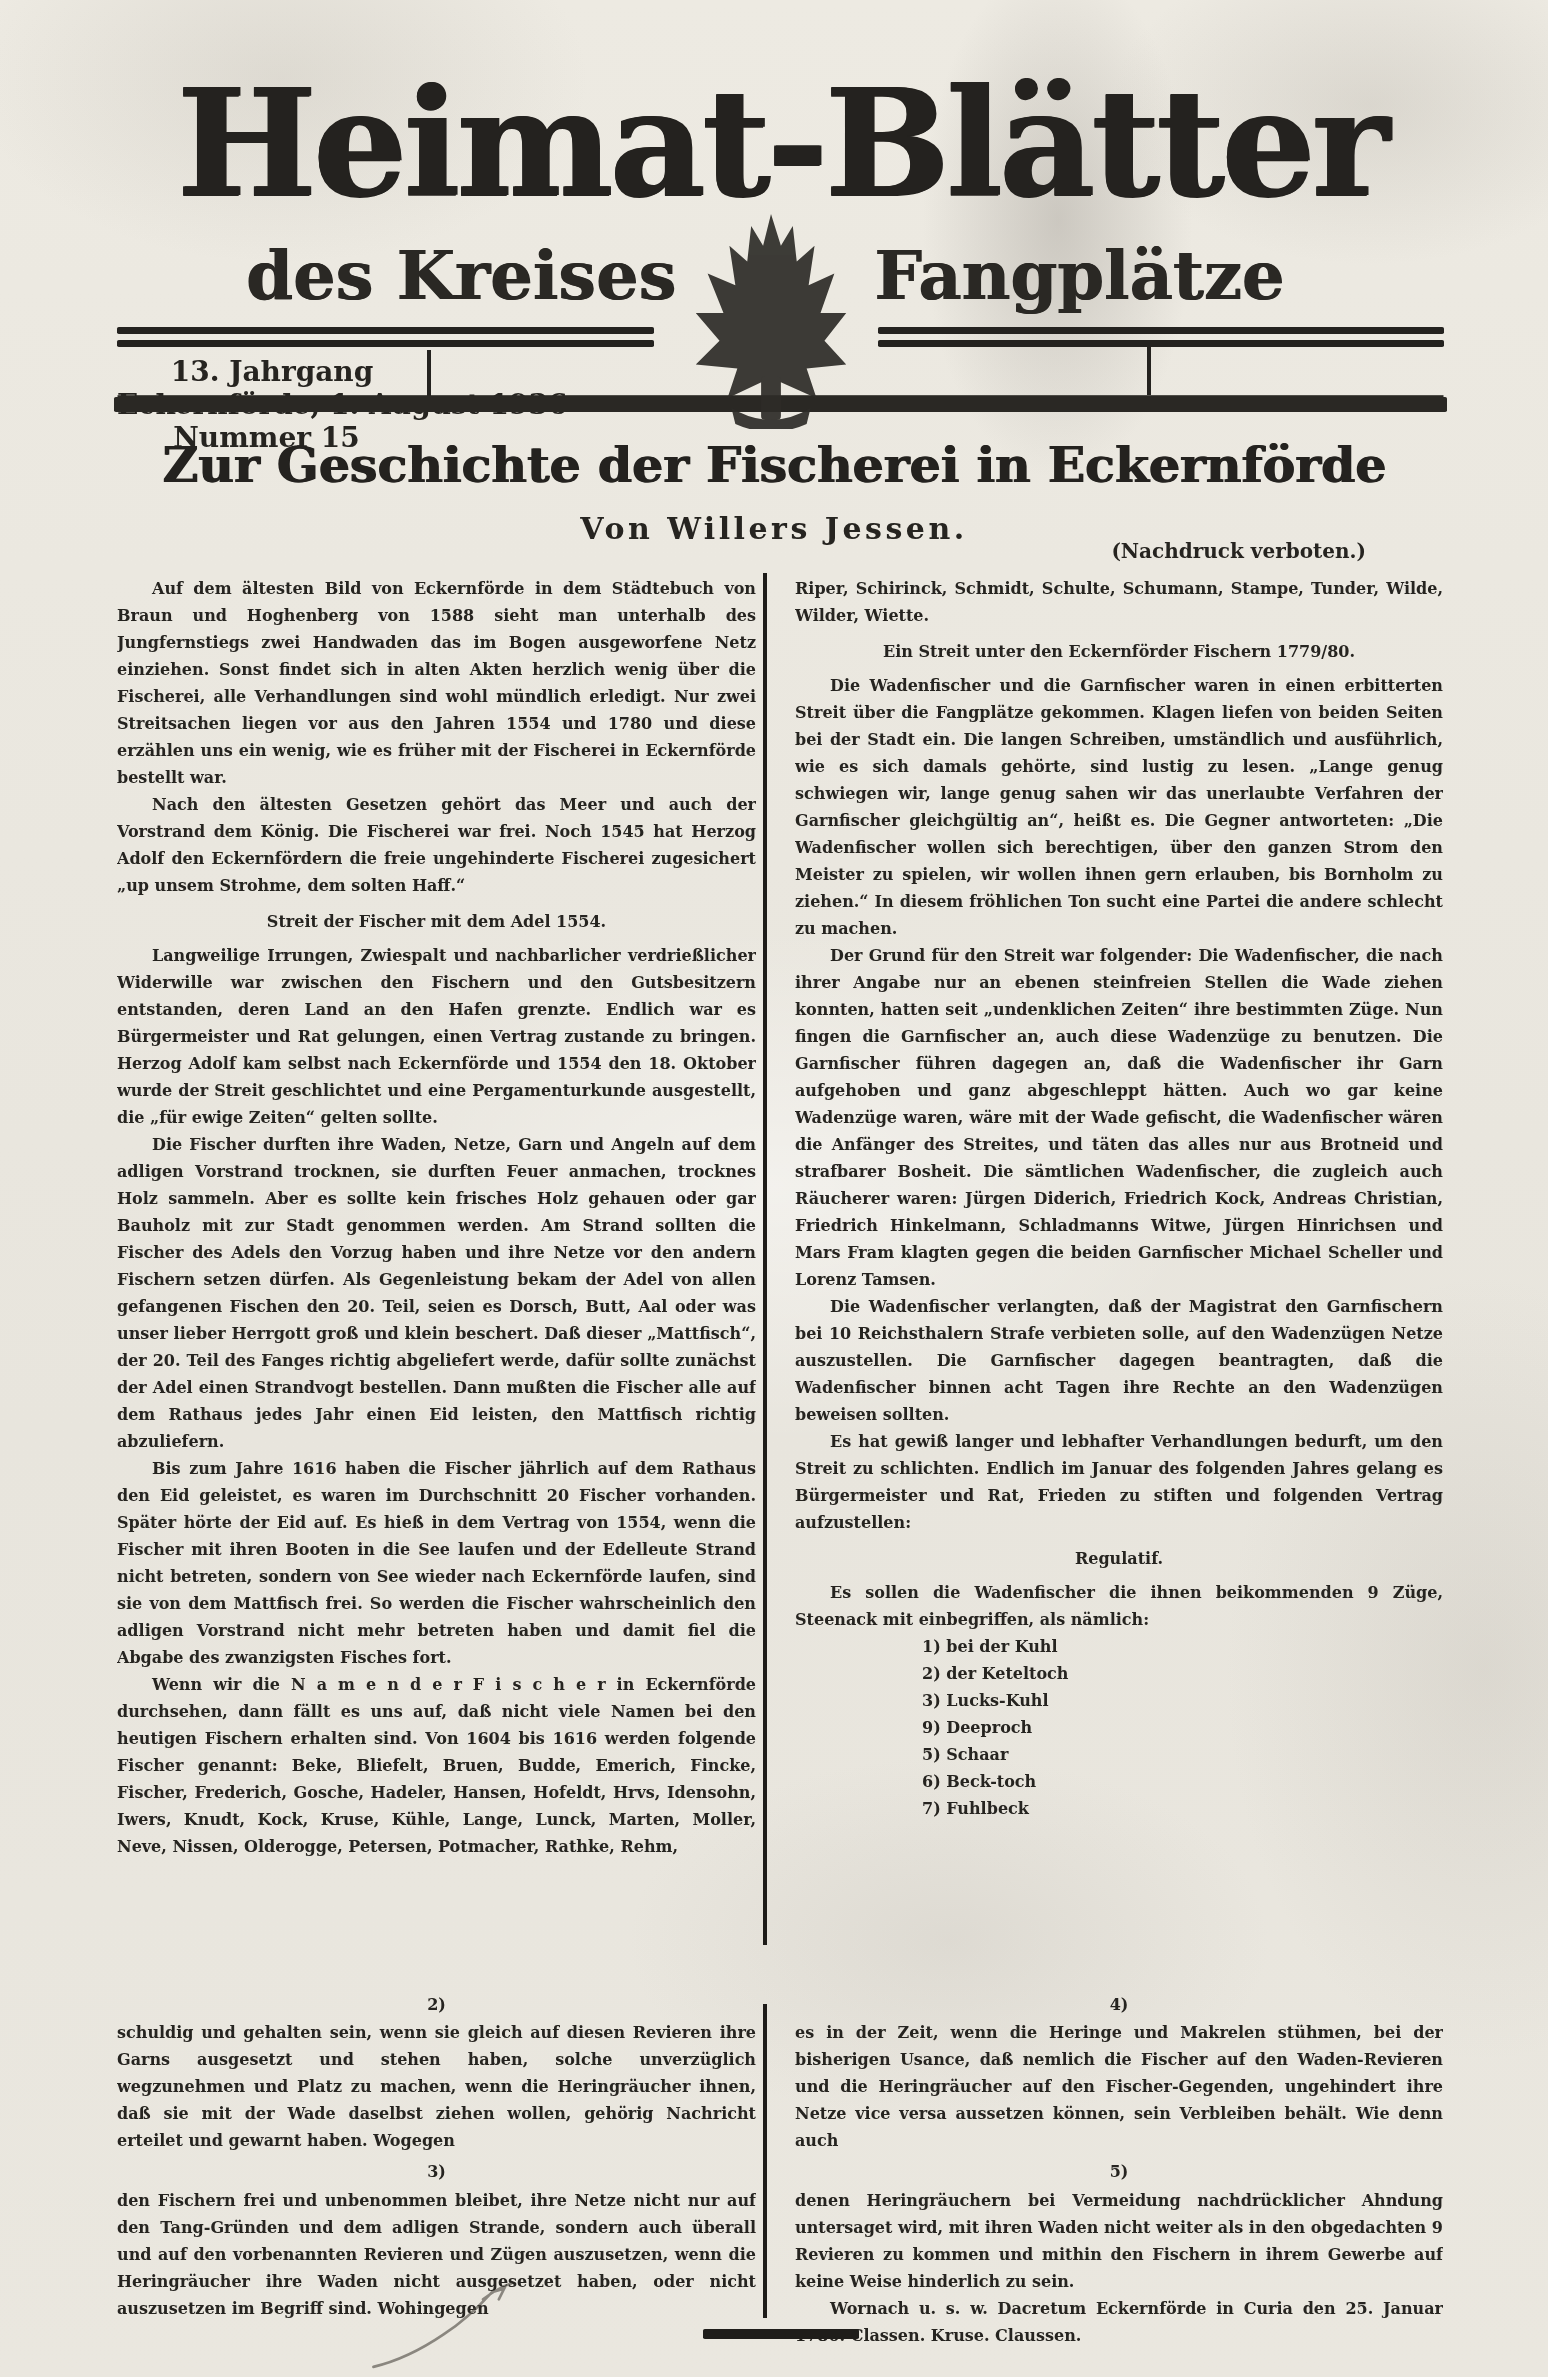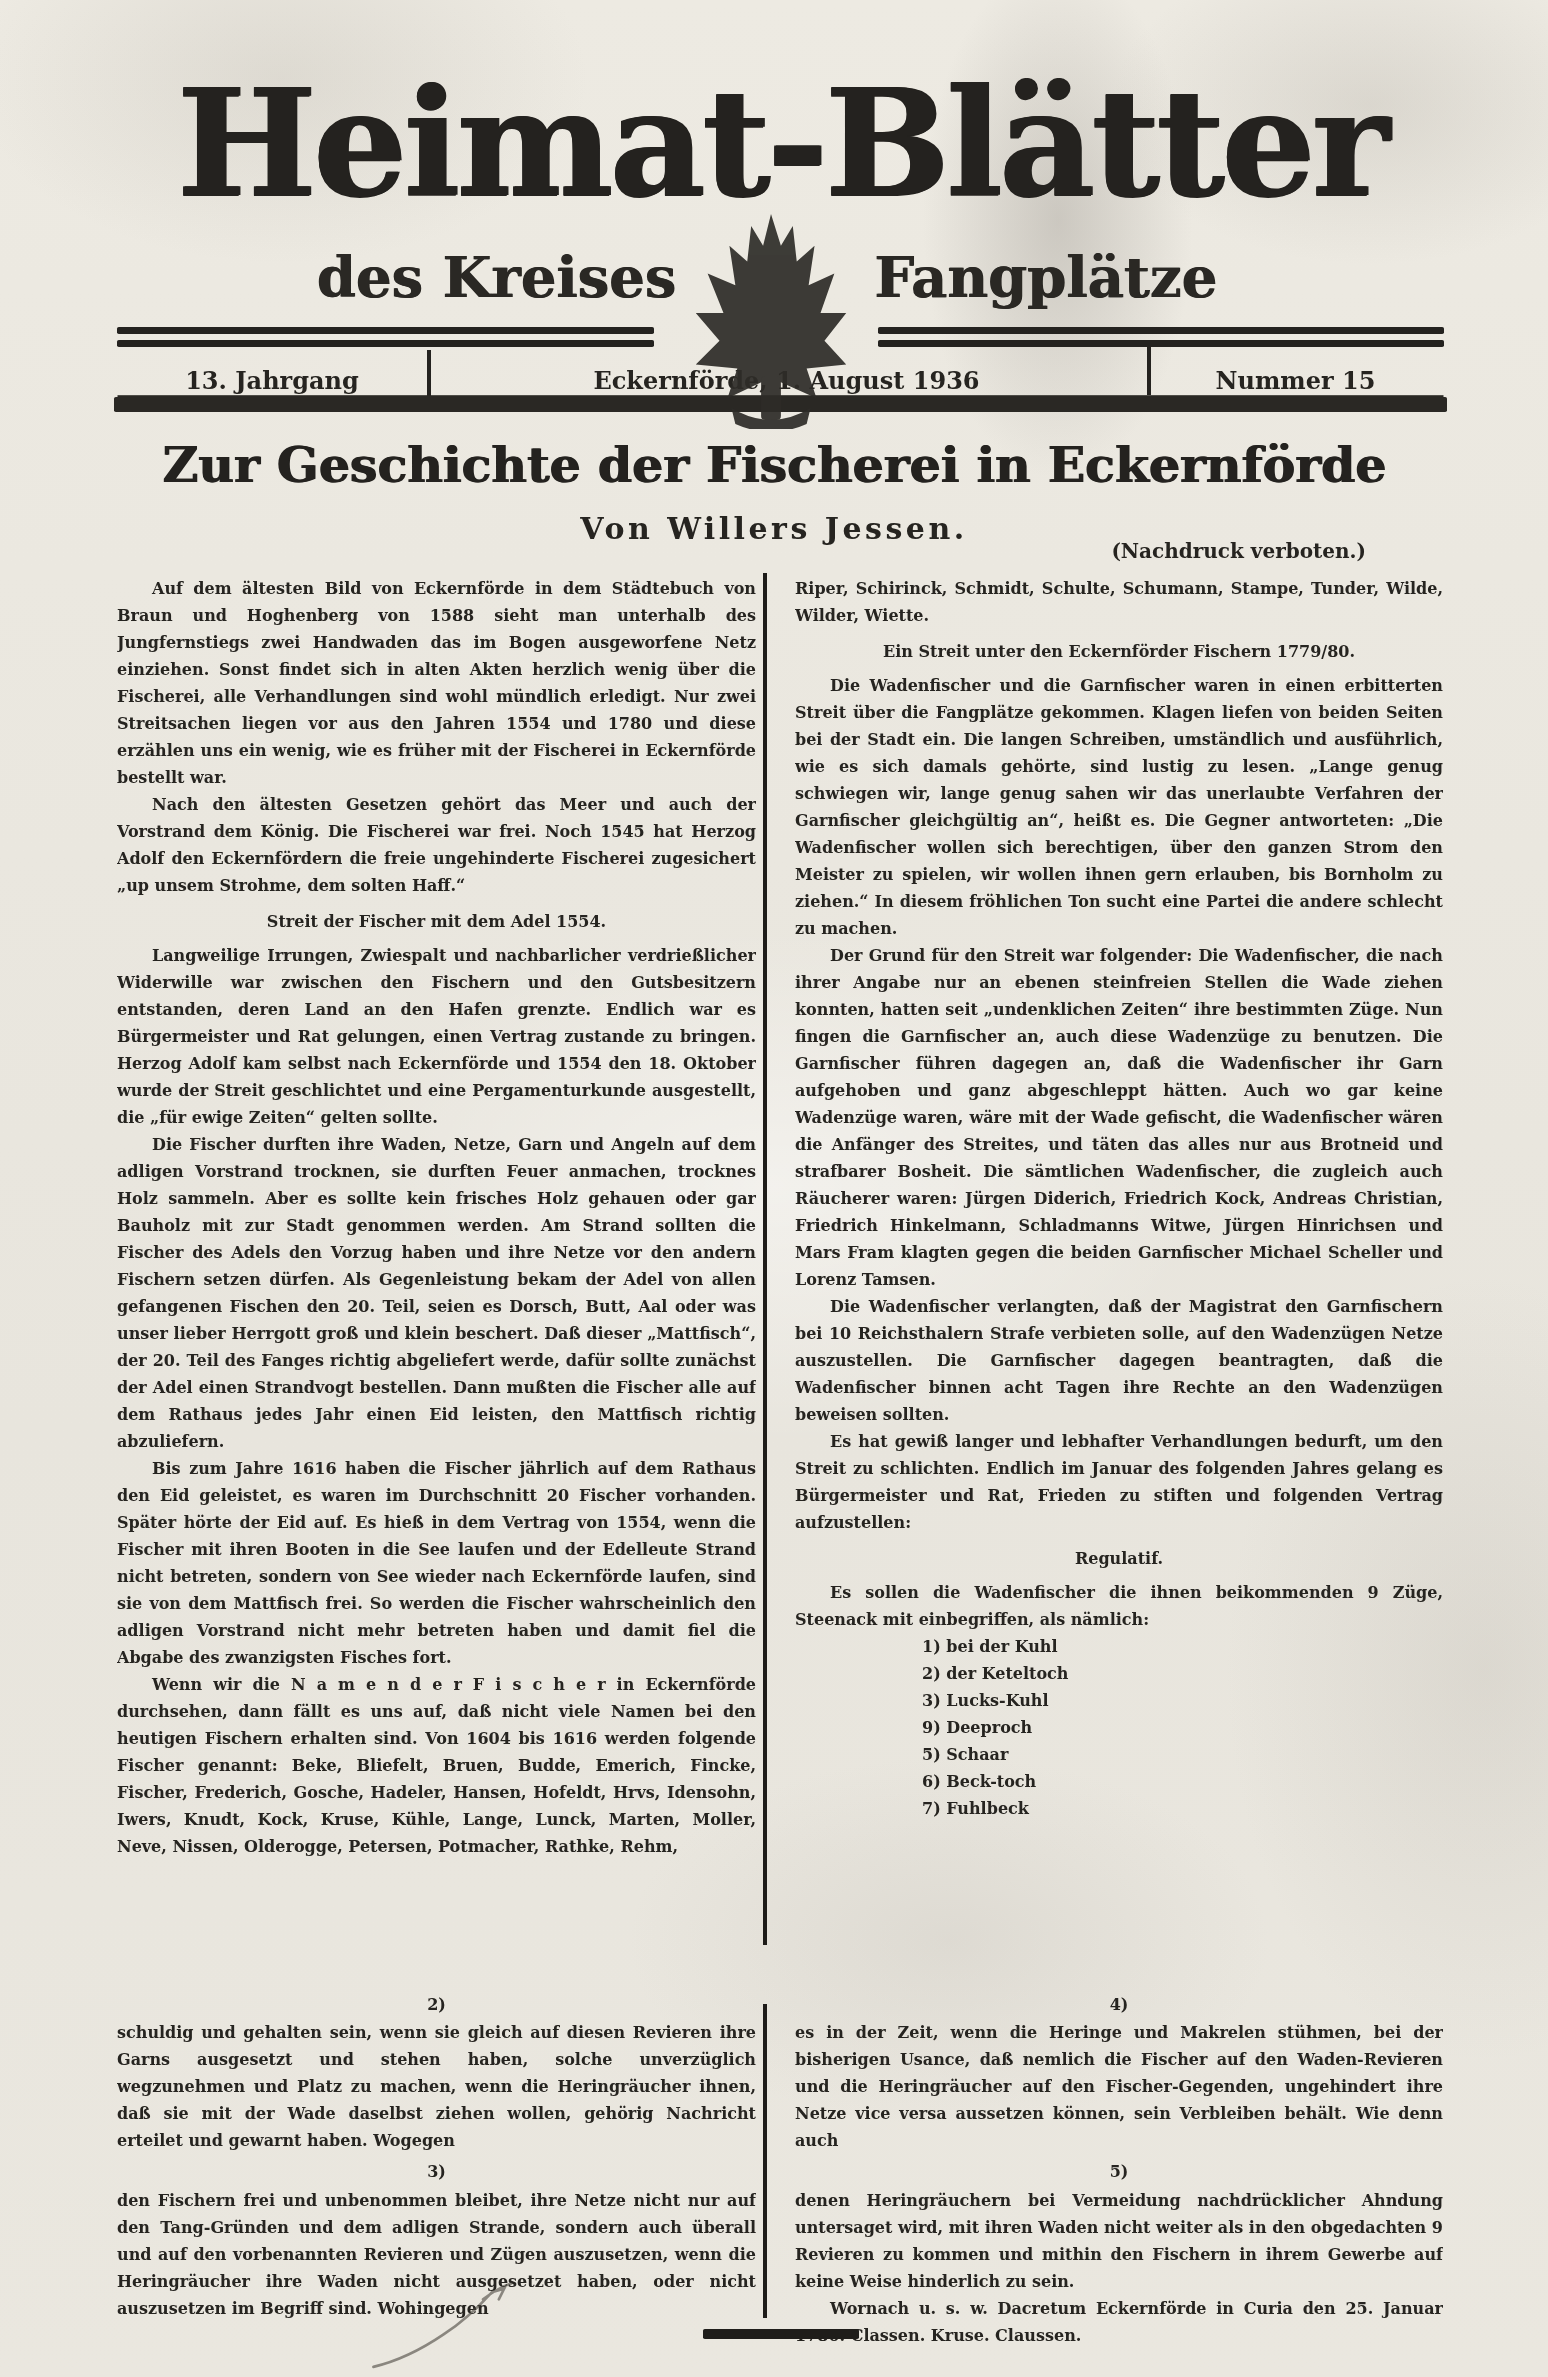--- a/index.html
+++ b/index.html
@@ -25,34 +25,34 @@
   .mast-title{
     top:24.6px; left:0; width:100%;
     text-align:center;
     font-size:148px; line-height:1.6;
     font-weight:bold; letter-spacing:-3.5px;
     color:#24221f;
     text-shadow:1.8px 0 0 currentColor, 0 0.9px 0 currentColor;
     margin-left:7px;
   }
   .mast-sub{
-    top:244px; font-size:56px; font-weight:bold; color:#2a2824;
+    top:236px; font-size:67px; font-weight:bold; color:#2a2824;
     text-shadow:0.9px 0 0 currentColor;
   }
   .sub-left{ left:0; width:676px; text-align:right; }
   .sub-right{ left:874px; }
   .crest{ top:209px; left:672px; width:198px; height:220px; z-index:3; }
 
   .rule2{ height:21px; top:327px; }
   .rule2 .bar{ height:7px; background:#24221f; border-radius:1.8px; }
   .rule2 .bar + .bar{ margin-top:6.1px; }
   .rule2-left{ left:117px; width:537px; }
   .rule2-right{ left:878px; width:566px; }
 
-  .inforow{ top:355px; left:117px; width:1328px; height:40px; display:flex; align-items:flex-end; font-weight:bold; font-size:24px; }
+  .inforow{ top:355px; left:117px; width:1328px; height:40px; display:flex; align-items:flex-start; font-weight:bold; font-size:28px;flex-direction:column; }
   .inforow .cell-l{ width:310px; text-align:center; }
   .inforow .cell-c{ flex:1; text-align:center; }
   .inforow .cell-r{ width:299px; text-align:center; }
   .vdiv{ width:3.5px; background:#24221f; }
   .vdiv-l{ top:350px; left:427px; height:51px; }
   .vdiv-r{ top:344px; left:1147px; height:51px; }
   .thickband{ top:397px; left:114px; width:1333px; height:15px; background:#2a2824; border-radius:1.8px; box-shadow:0 -5.3px 0 -3.5px #2a2824; }
 
   
   .headline{

